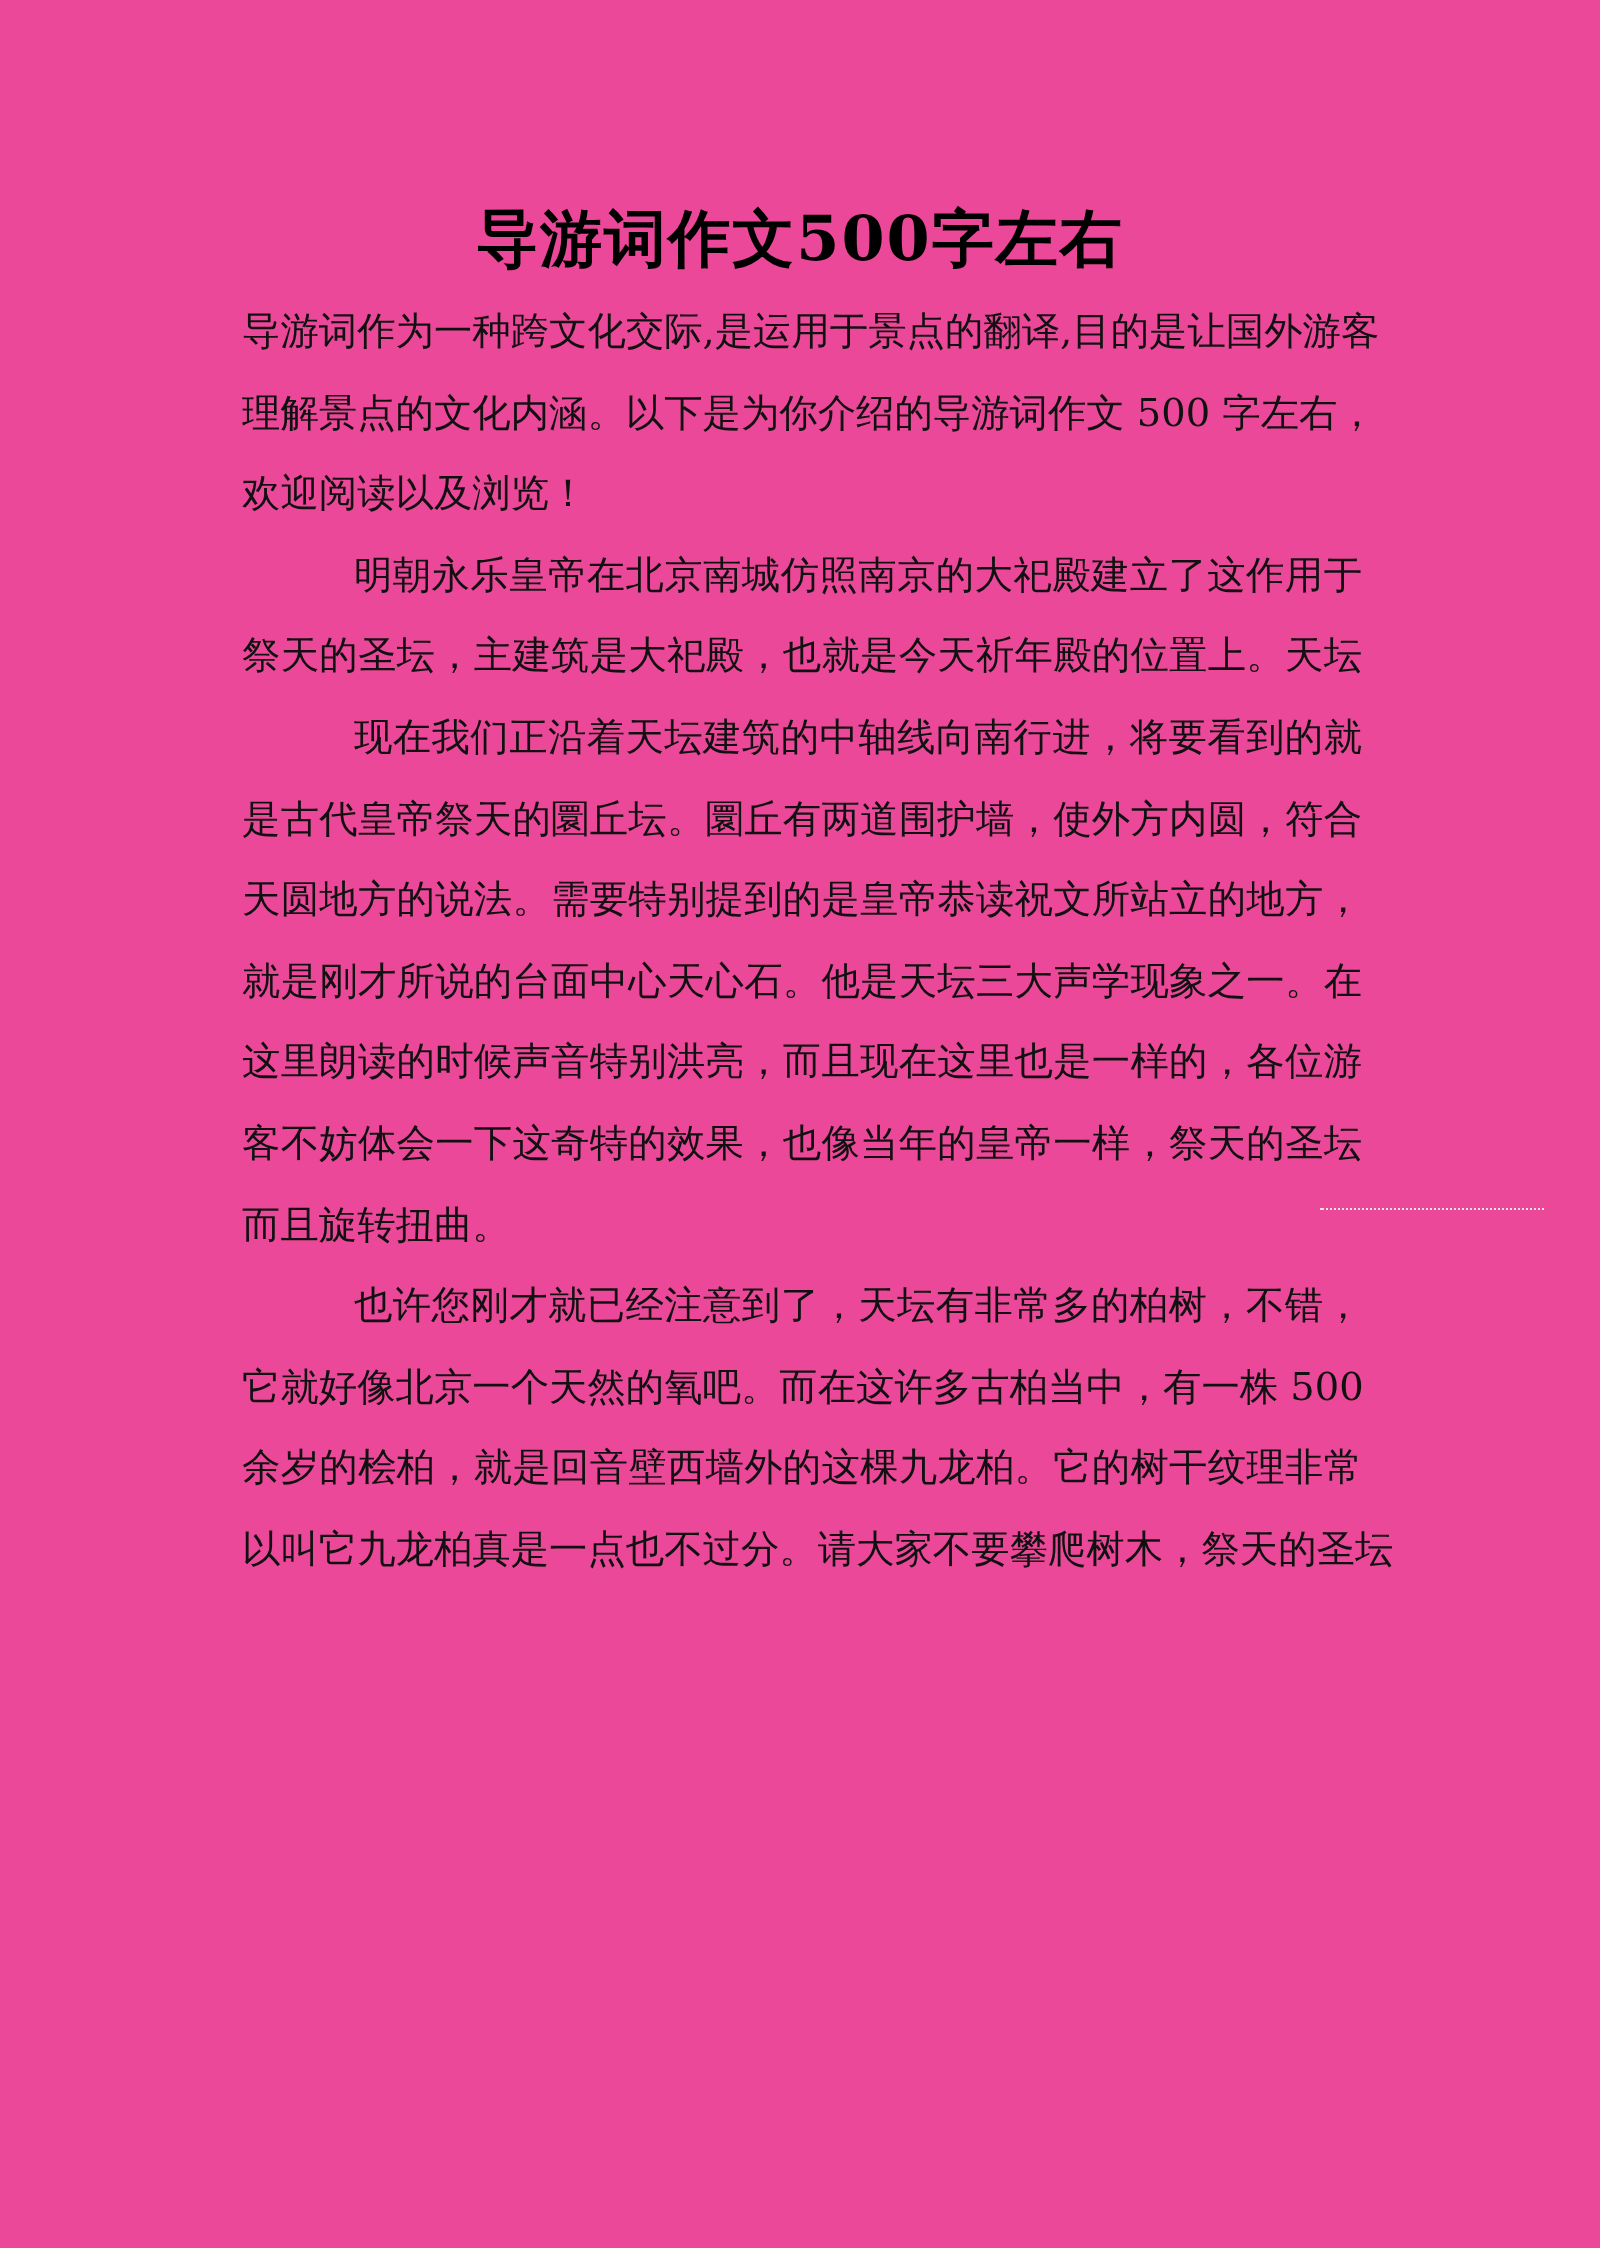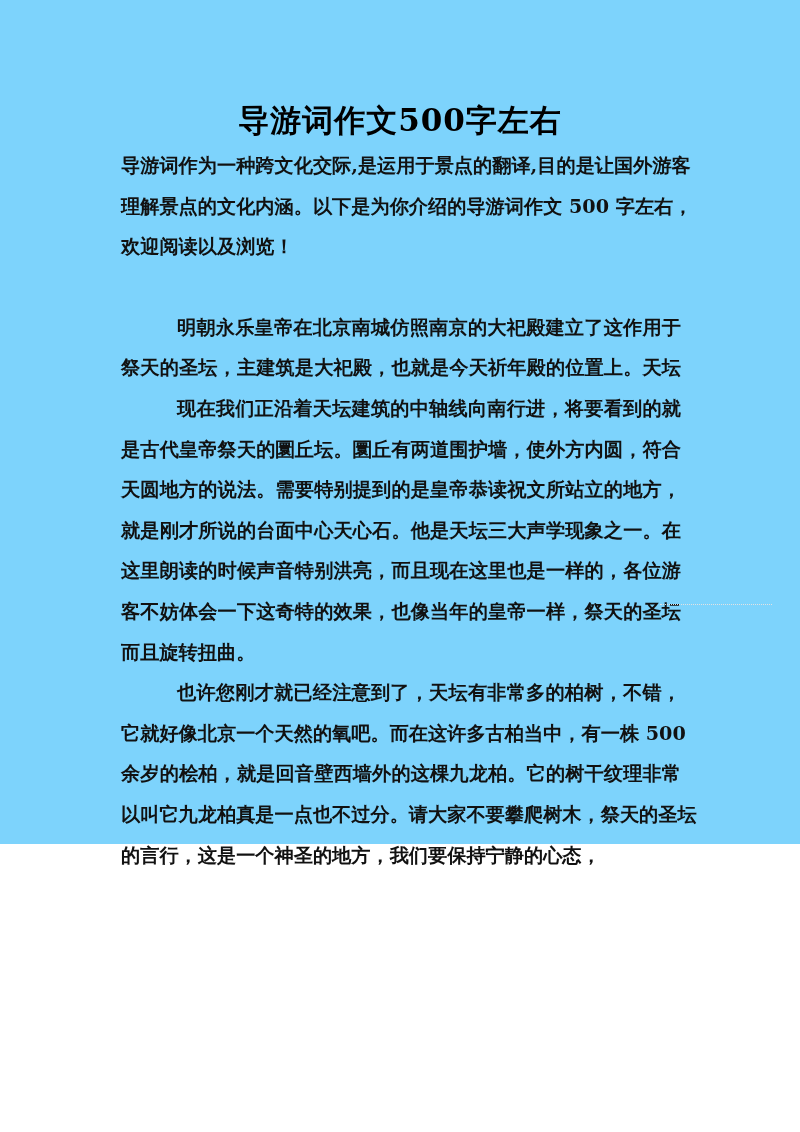--- a/index.html
+++ b/index.html
@@ -12,22 +12,22 @@
       height: 1132px;
       position: relative;
       overflow: hidden;
       font-family: "DejaVu Serif", "Liberation Serif", serif;
       color: #111111;
     }
     .page {
       position: absolute;
       left: 0; top: 0;
       width: 800px;
-      height: 844px;
-      background: #7dd3fc;
+      height: 1124px;
+      background: #ec4899;
     }
     .title {
       position: absolute;
       left: 0;
       top: 98px;
       width: 800px;
       text-align: center;
       font-size: 31px;
       font-weight: bold;
       letter-spacing: 1px;
@@ -35,21 +35,20 @@
       color: #000;
     }
     .body-text {
       position: absolute;
       left: 121px;
       top: 146px;
       width: 560px;
       font-size: 19.2px;
       line-height: 40.6px;
       color: #111;
-      font-weight: bold;
     }
     .para {
       margin: 0;
       padding: 0;
       text-align: justify;
       text-justify: inter-character;
     }
     .line {
       display: block;
       white-space: nowrap;
@@ -88,37 +87,36 @@
   <div class="body-text">
 
     <p class="para">
       <span class="line">导游词作为一种跨文化交际,是运用于景点的翻译,目的是让国外游客</span>
       <span class="line">理解景点的文化内涵。以下是为你介绍的导游词作文 500 字左右，</span>
       <span class="line last">欢迎阅读以及浏览！</span>
     </p>
 
 
     <p class="para">
-      <span class="line" style="padding-left:56px;margin-top:40px;">明朝永乐皇帝在北京南城仿照南京的大祀殿建立了这作用于</span>
+      <span class="line" style="padding-left:56px;">明朝永乐皇帝在北京南城仿照南京的大祀殿建立了这作用于</span>
       <span class="line">祭天的圣坛，主建筑是大祀殿，也就是今天祈年殿的位置上。天坛</span>
     </p>
 
     <p class="para">
       <span class="line" style="padding-left:56px;">现在我们正沿着天坛建筑的中轴线向南行进，将要看到的就</span>
       <span class="line">是古代皇帝祭天的圜丘坛。圜丘有两道围护墙，使外方内圆，符合</span>
       <span class="line">天圆地方的说法。需要特别提到的是皇帝恭读祝文所站立的地方，</span>
       <span class="line">就是刚才所说的台面中心天心石。他是天坛三大声学现象之一。在</span>
       <span class="line">这里朗读的时候声音特别洪亮，而且现在这里也是一样的，各位游</span>
       <span class="line">客不妨体会一下这奇特的效果，也像当年的皇帝一样，祭天的圣坛</span>
       <span class="line last">而且旋转扭曲。</span>
     </p>
 
     <p class="para">
       <span class="line" style="padding-left:56px;">也许您刚才就已经注意到了，天坛有非常多的柏树，不错，</span>
       <span class="line">它就好像北京一个天然的氧吧。而在这许多古柏当中，有一株 500</span>
       <span class="line">余岁的桧柏，就是回音壁西墙外的这棵九龙柏。它的树干纹理非常</span>
       <span class="line">以叫它九龙柏真是一点也不过分。请大家不要攀爬树木，祭天的圣坛</span>
-      <span class="line last">的言行，这是一个神圣的地方，我们要保持宁静的心态，</span>
     </p>
   </div>
 
   <div class="dotted-mark"></div>
 </div>
 
 </body></html>

